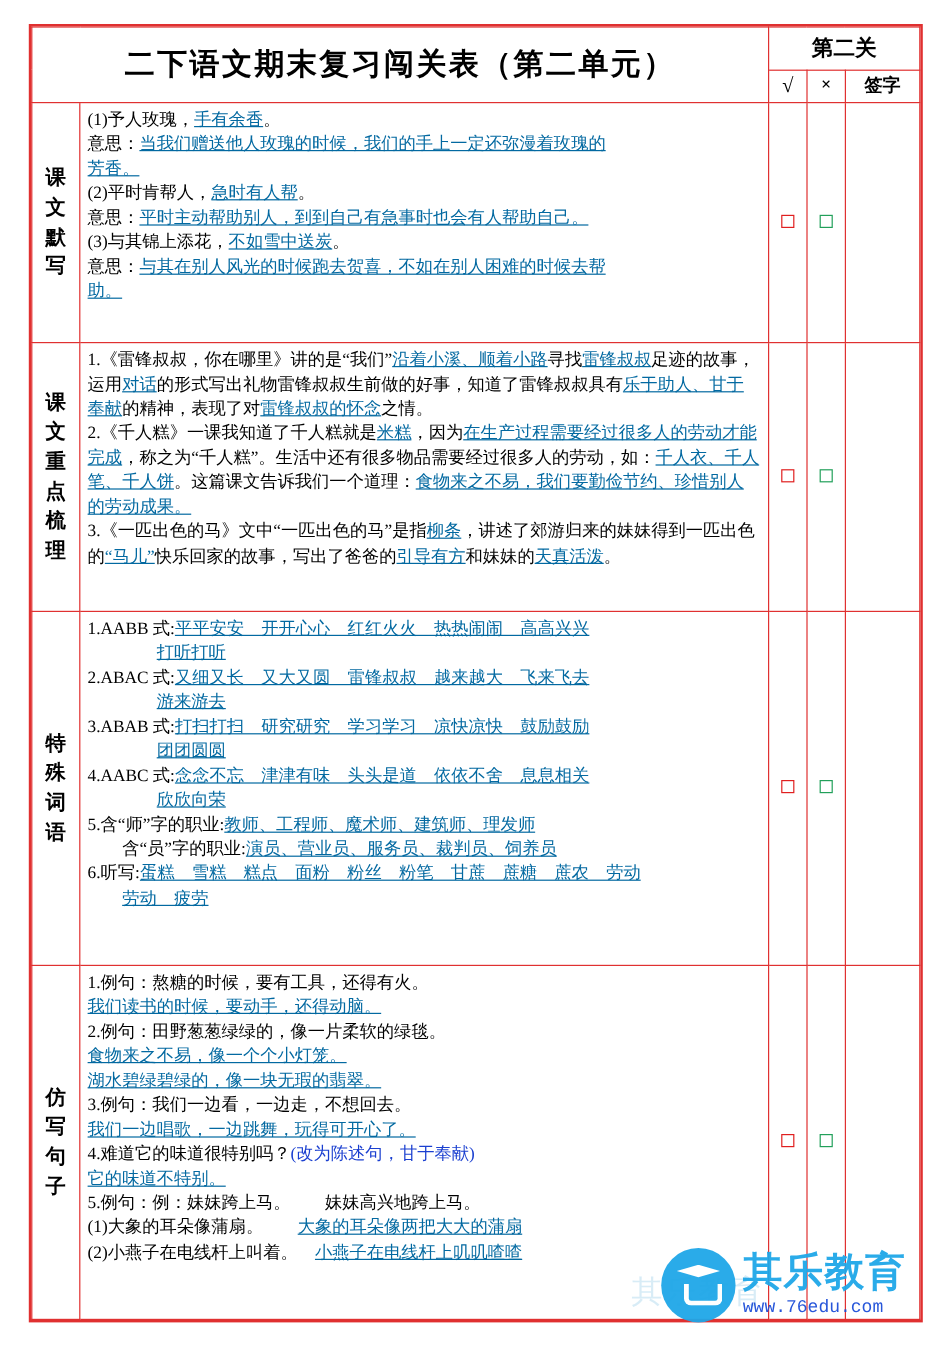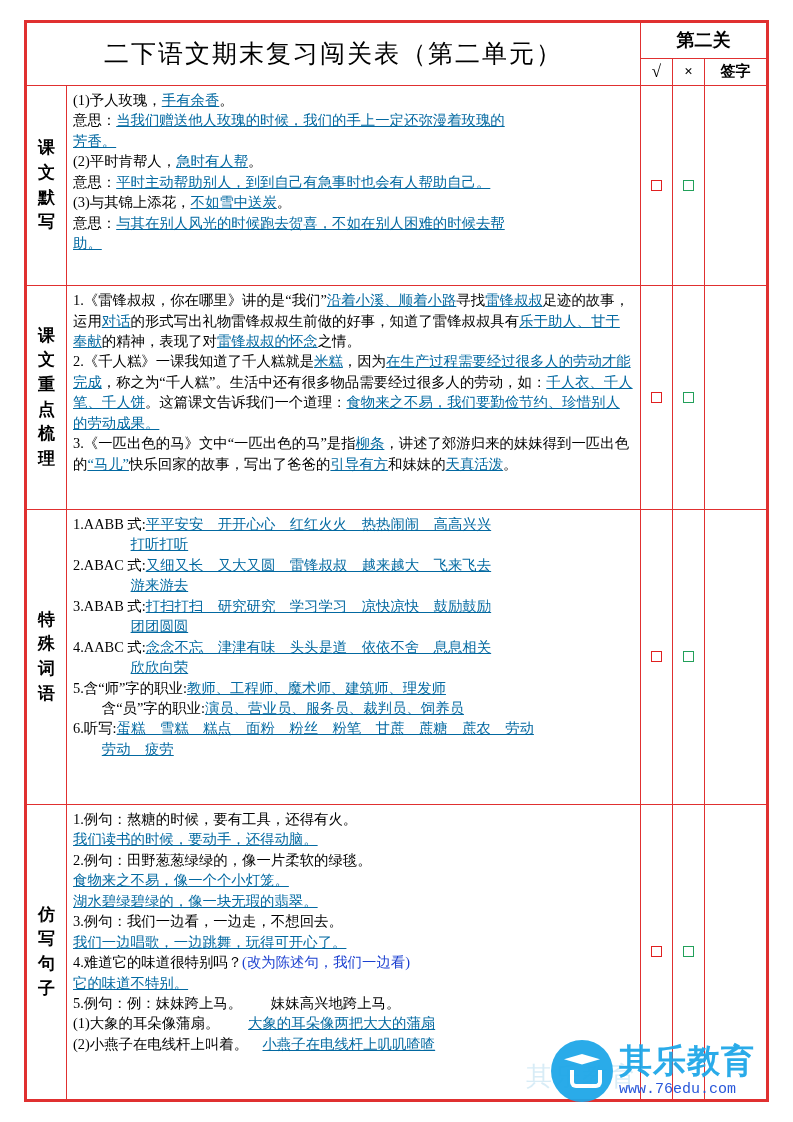--- a/index.html
+++ b/index.html
@@ -27,21 +27,21 @@
   td,th{
     border:1px solid #e03030;
     vertical-align:top;
     padding:0;
   }
   
   .title-cell{
     text-align:center;
     vertical-align:middle;
     font-size:25px;
-    font-weight:normal;
+    font-weight:bold;
     letter-spacing:2px;
     padding:6px 0;
   }
   .hdr-guan{
     text-align:center;
     vertical-align:middle;
     font-size:18px;
     font-weight:bold;
     padding:3px 0;
   }
@@ -236,21 +236,21 @@
             <span>子</span>
       </td>
       <td class="content">
         <p>1.例句：熬糖的时候，要有工具，还得有火。</p>
         <p><span class="red u">我们读书的时候，要动手，还得动脑。</span></p>
         <p>2.例句：田野葱葱绿绿的，像一片柔软的绿毯。</p>
         <p><span class="red u">食物来之不易，像一个个小灯笼。</span></p>
         <p><span class="red u">湖水碧绿碧绿的，像一块无瑕的翡翠。</span></p>
         <p>3.例句：我们一边看，一边走，不想回去。</p>
         <p><span class="red u">我们一边唱歌，一边跳舞，玩得可开心了。</span></p>
-        <p>4.难道它的味道很特别吗？<span class="blue">(改为陈述句，我们一边看)</span></p>
+        <p>4.难道它的味道很特别吗？<span class="blue">(改为陈述句，甘于奉献)</span></p>
         <p><span class="red u">它的味道不特别。</span></p>
         <p>5.例句：例：妹妹跨上马。　　妹妹高兴地跨上马。</p>
         <p>(1)大象的耳朵像蒲扇。　　<span class="red u">大象的耳朵像两把大大的蒲扇</span></p>
         <p>(2)小燕子在电线杆上叫着。　<span class="red u">小燕子在电线杆上叽叽喳喳</span></p>
       </td>
       <td class="box-cell"><span class="sq"></span></td>
       <td class="box-cell"><span class="sq green"></span></td>
       <td class="sign-cell"></td>
     </tr>
   </tbody>

